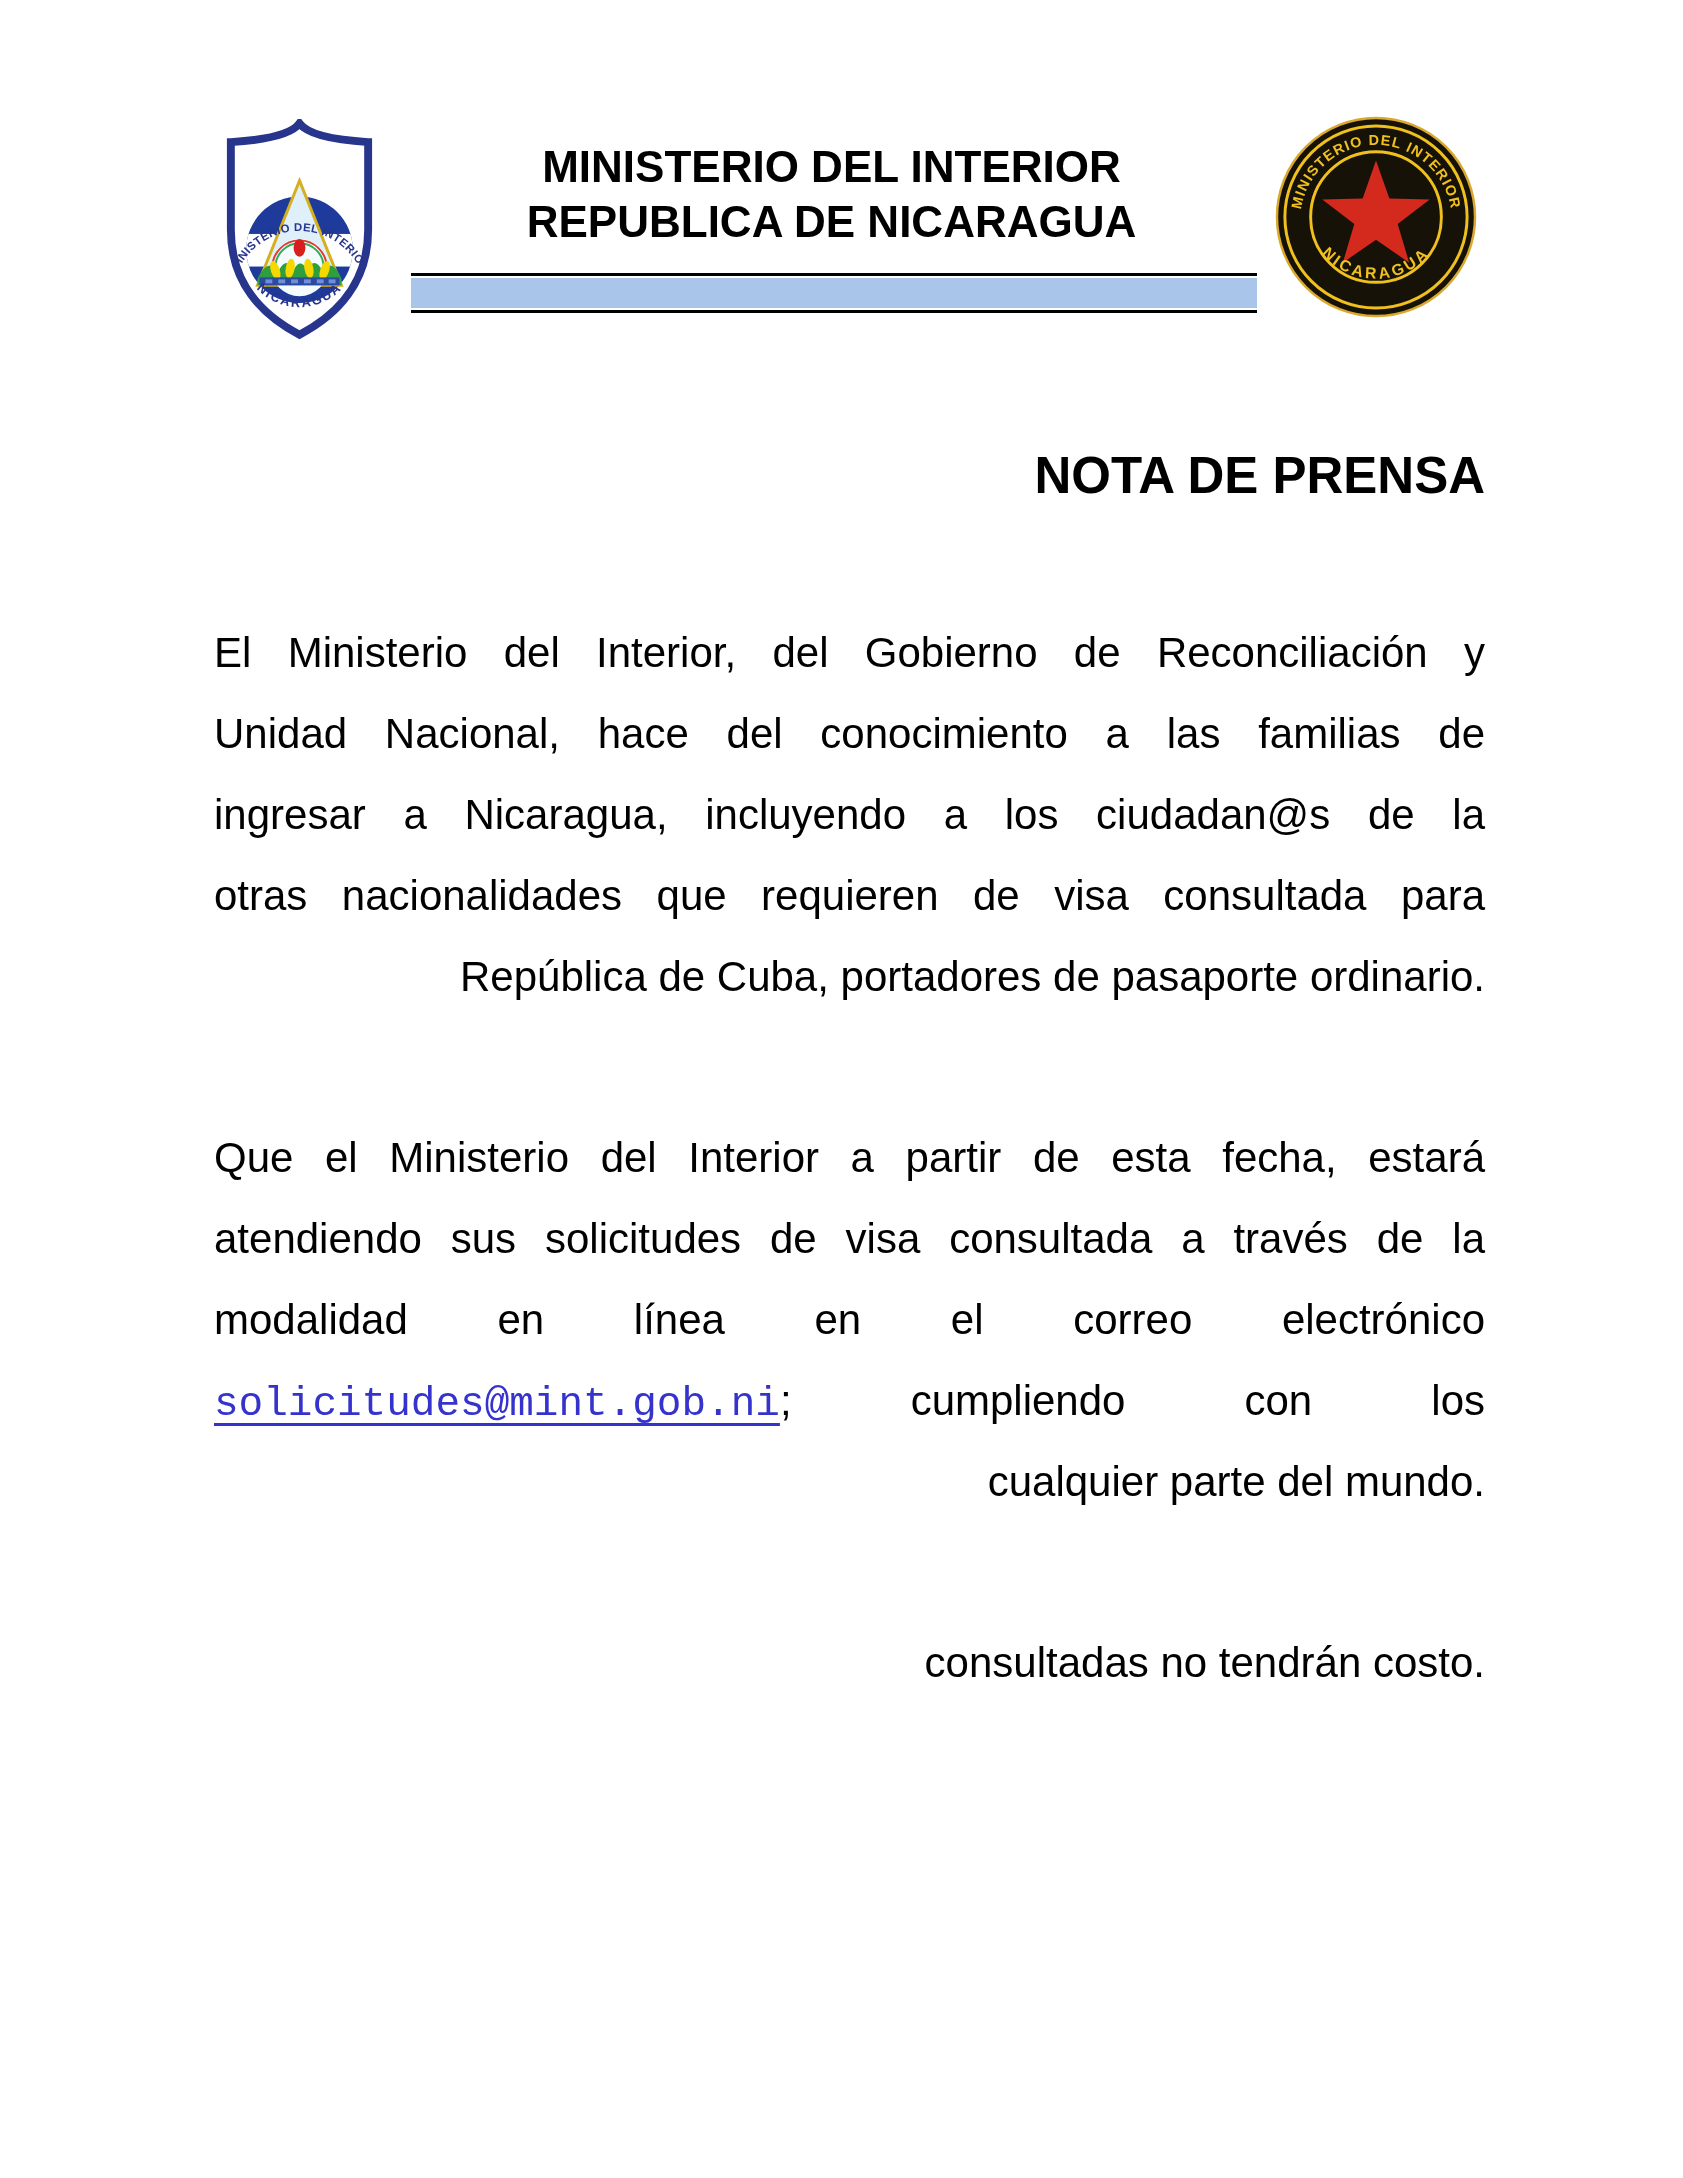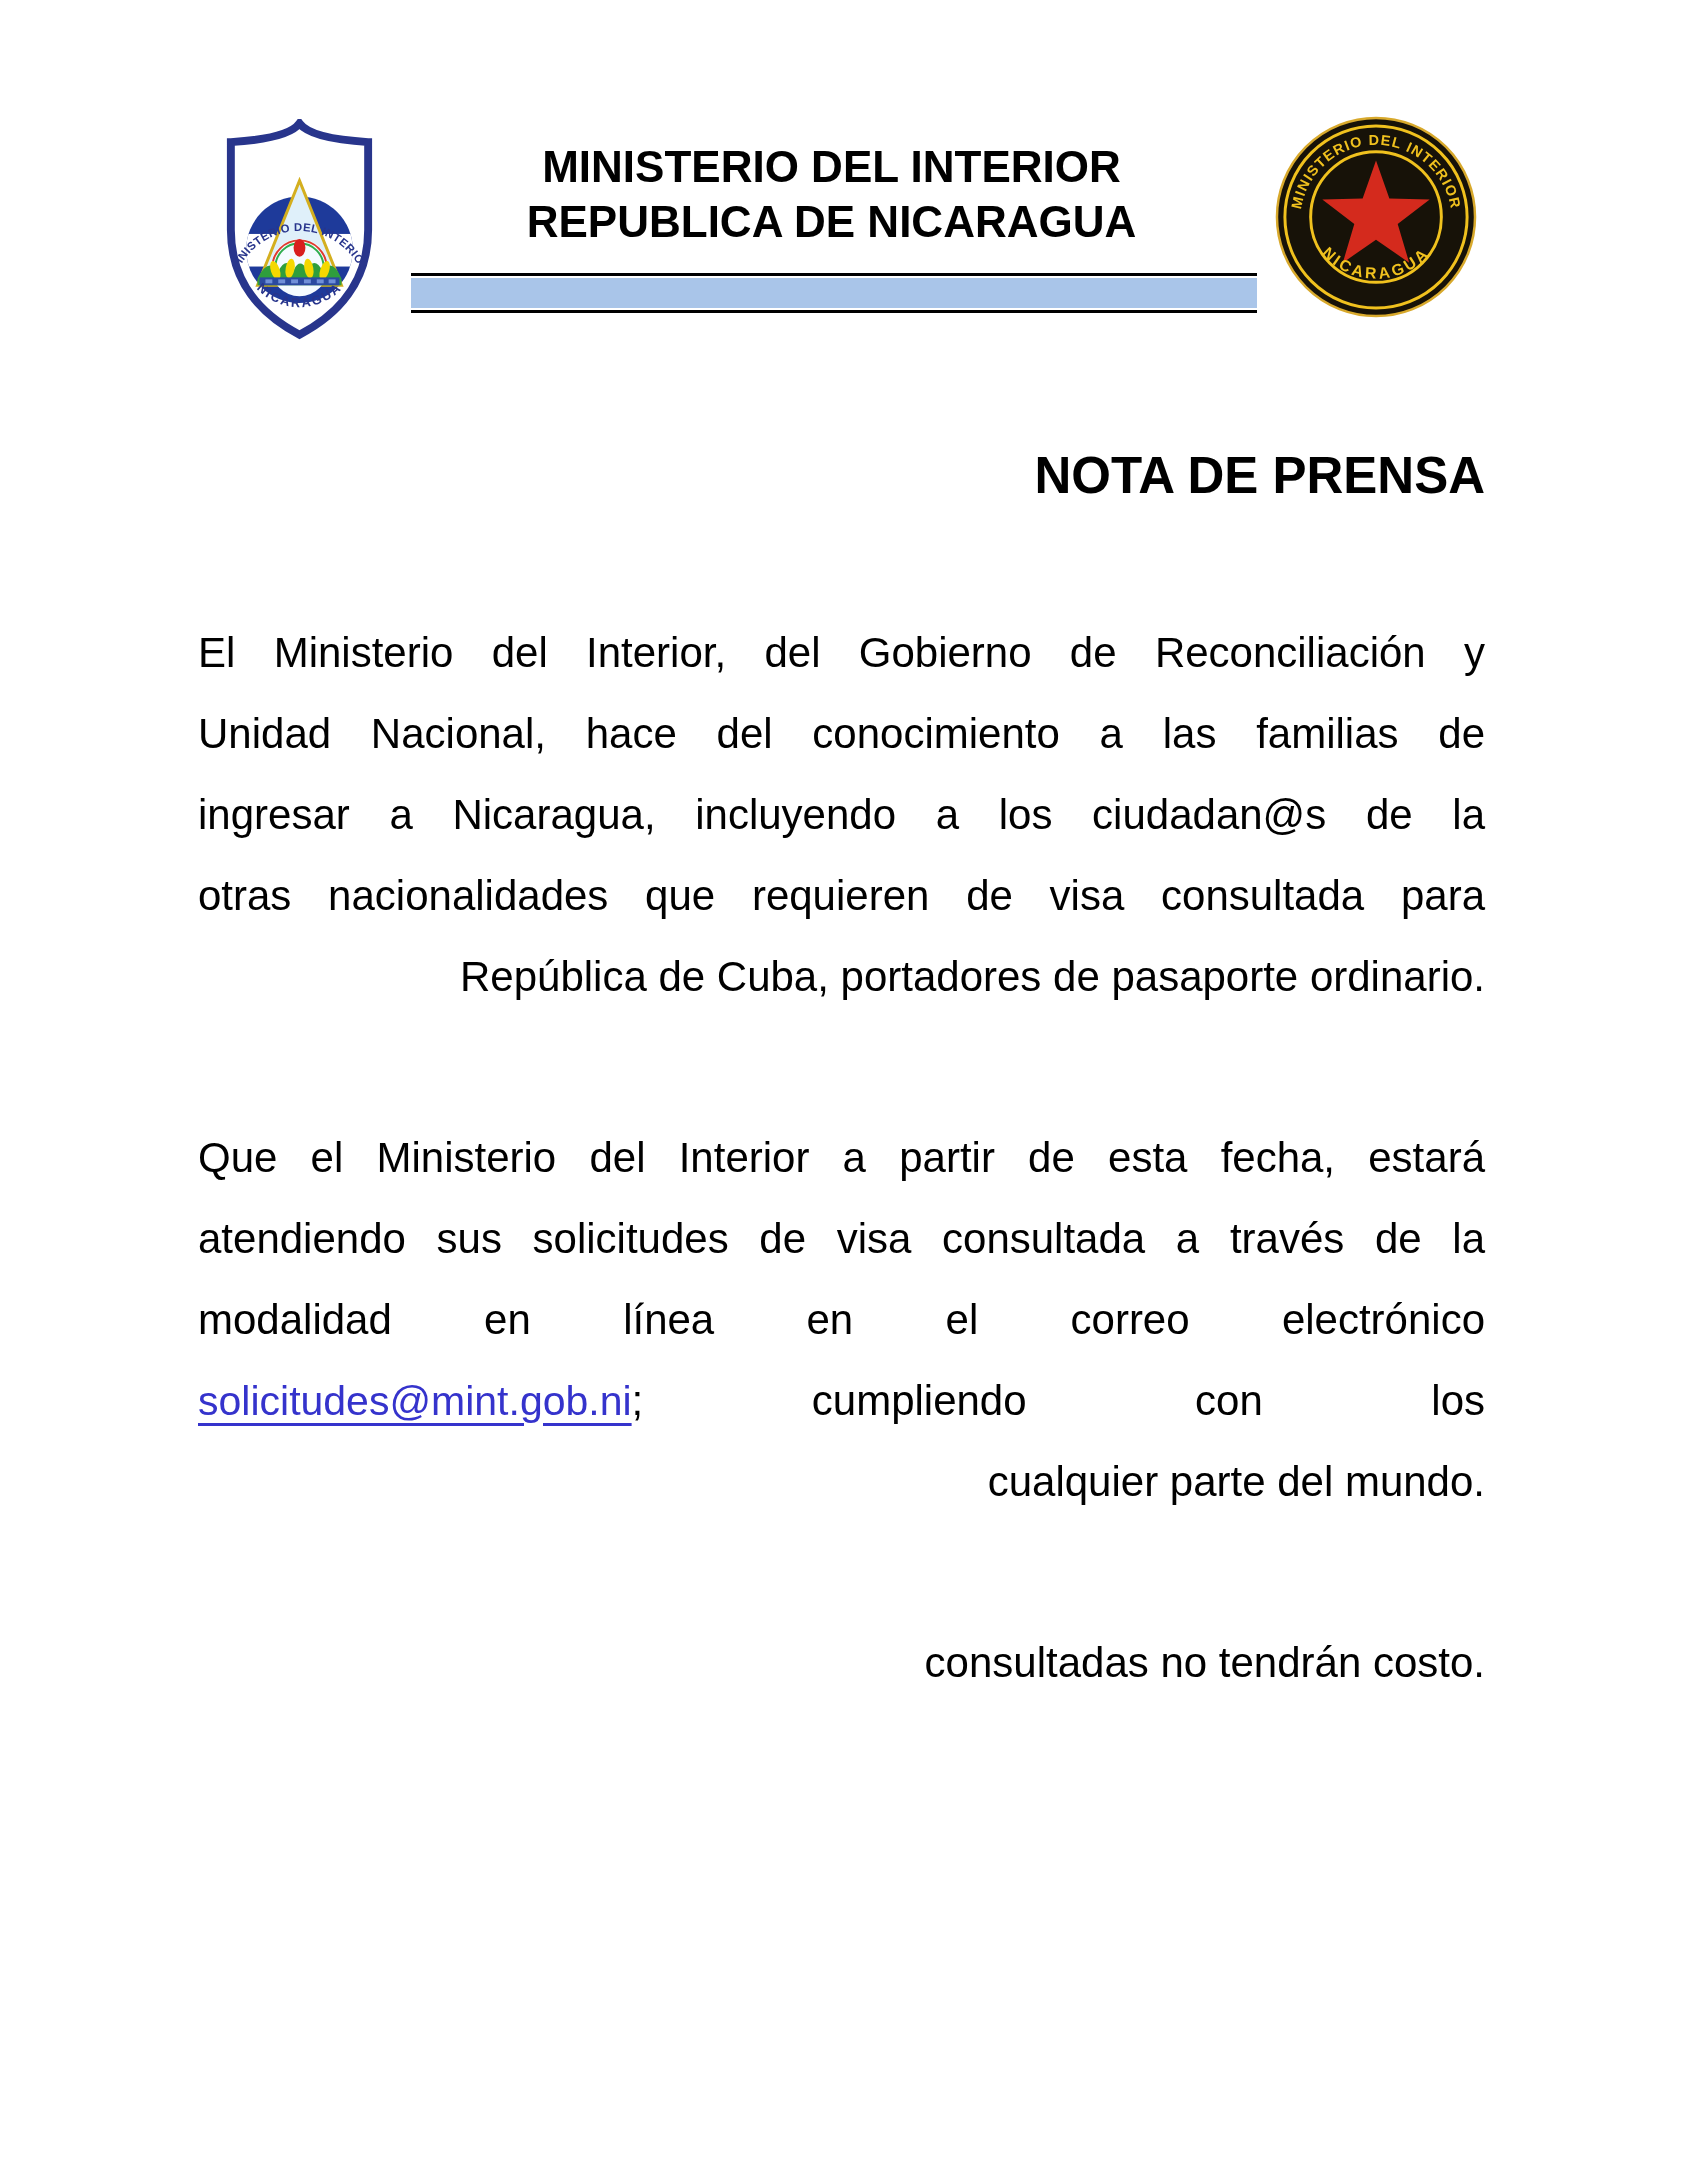--- a/index.html
+++ b/index.html
@@ -23,33 +23,33 @@
   .header-divider{position:absolute;left:411px;top:273px;width:846px;}
   .divider-rule{height:3px;background:#000;}
   .divider-bar{height:30px;margin:2px 0;background:#a9c5e9;}
   
   .doc-title{
     position:absolute;left:198px;top:446px;width:1287px;margin:0;
     text-align:right;font-size:51px;font-weight:bold;line-height:59px;
   }
   
   .body-text{position:absolute;left:198px;top:612px;width:1287px;font-size:42px;}
-  .paragraph{margin:0 0 100px 0;}
+  .paragraph{margin:0 0 100px 16px;}
   .paragraph:last-child{margin-bottom:0;}
   .line{
     height:81px;line-height:81px;white-space:normal;
     text-align:right;overflow:visible;
   }
   .line.justify{
     text-align:justify;
     text-align-last:justify;
     text-justify:inter-word;
   }
   .email{
-    font-family:Liberation Sans, sans-serif;
+    font-family:Liberation Mono, monospace;
     color:#3533cc;
     text-decoration:underline;
     text-decoration-thickness:3px;
     text-underline-offset:8px;
     font-size:41px;
   }
 </style>
 </head>
 <body>
 

